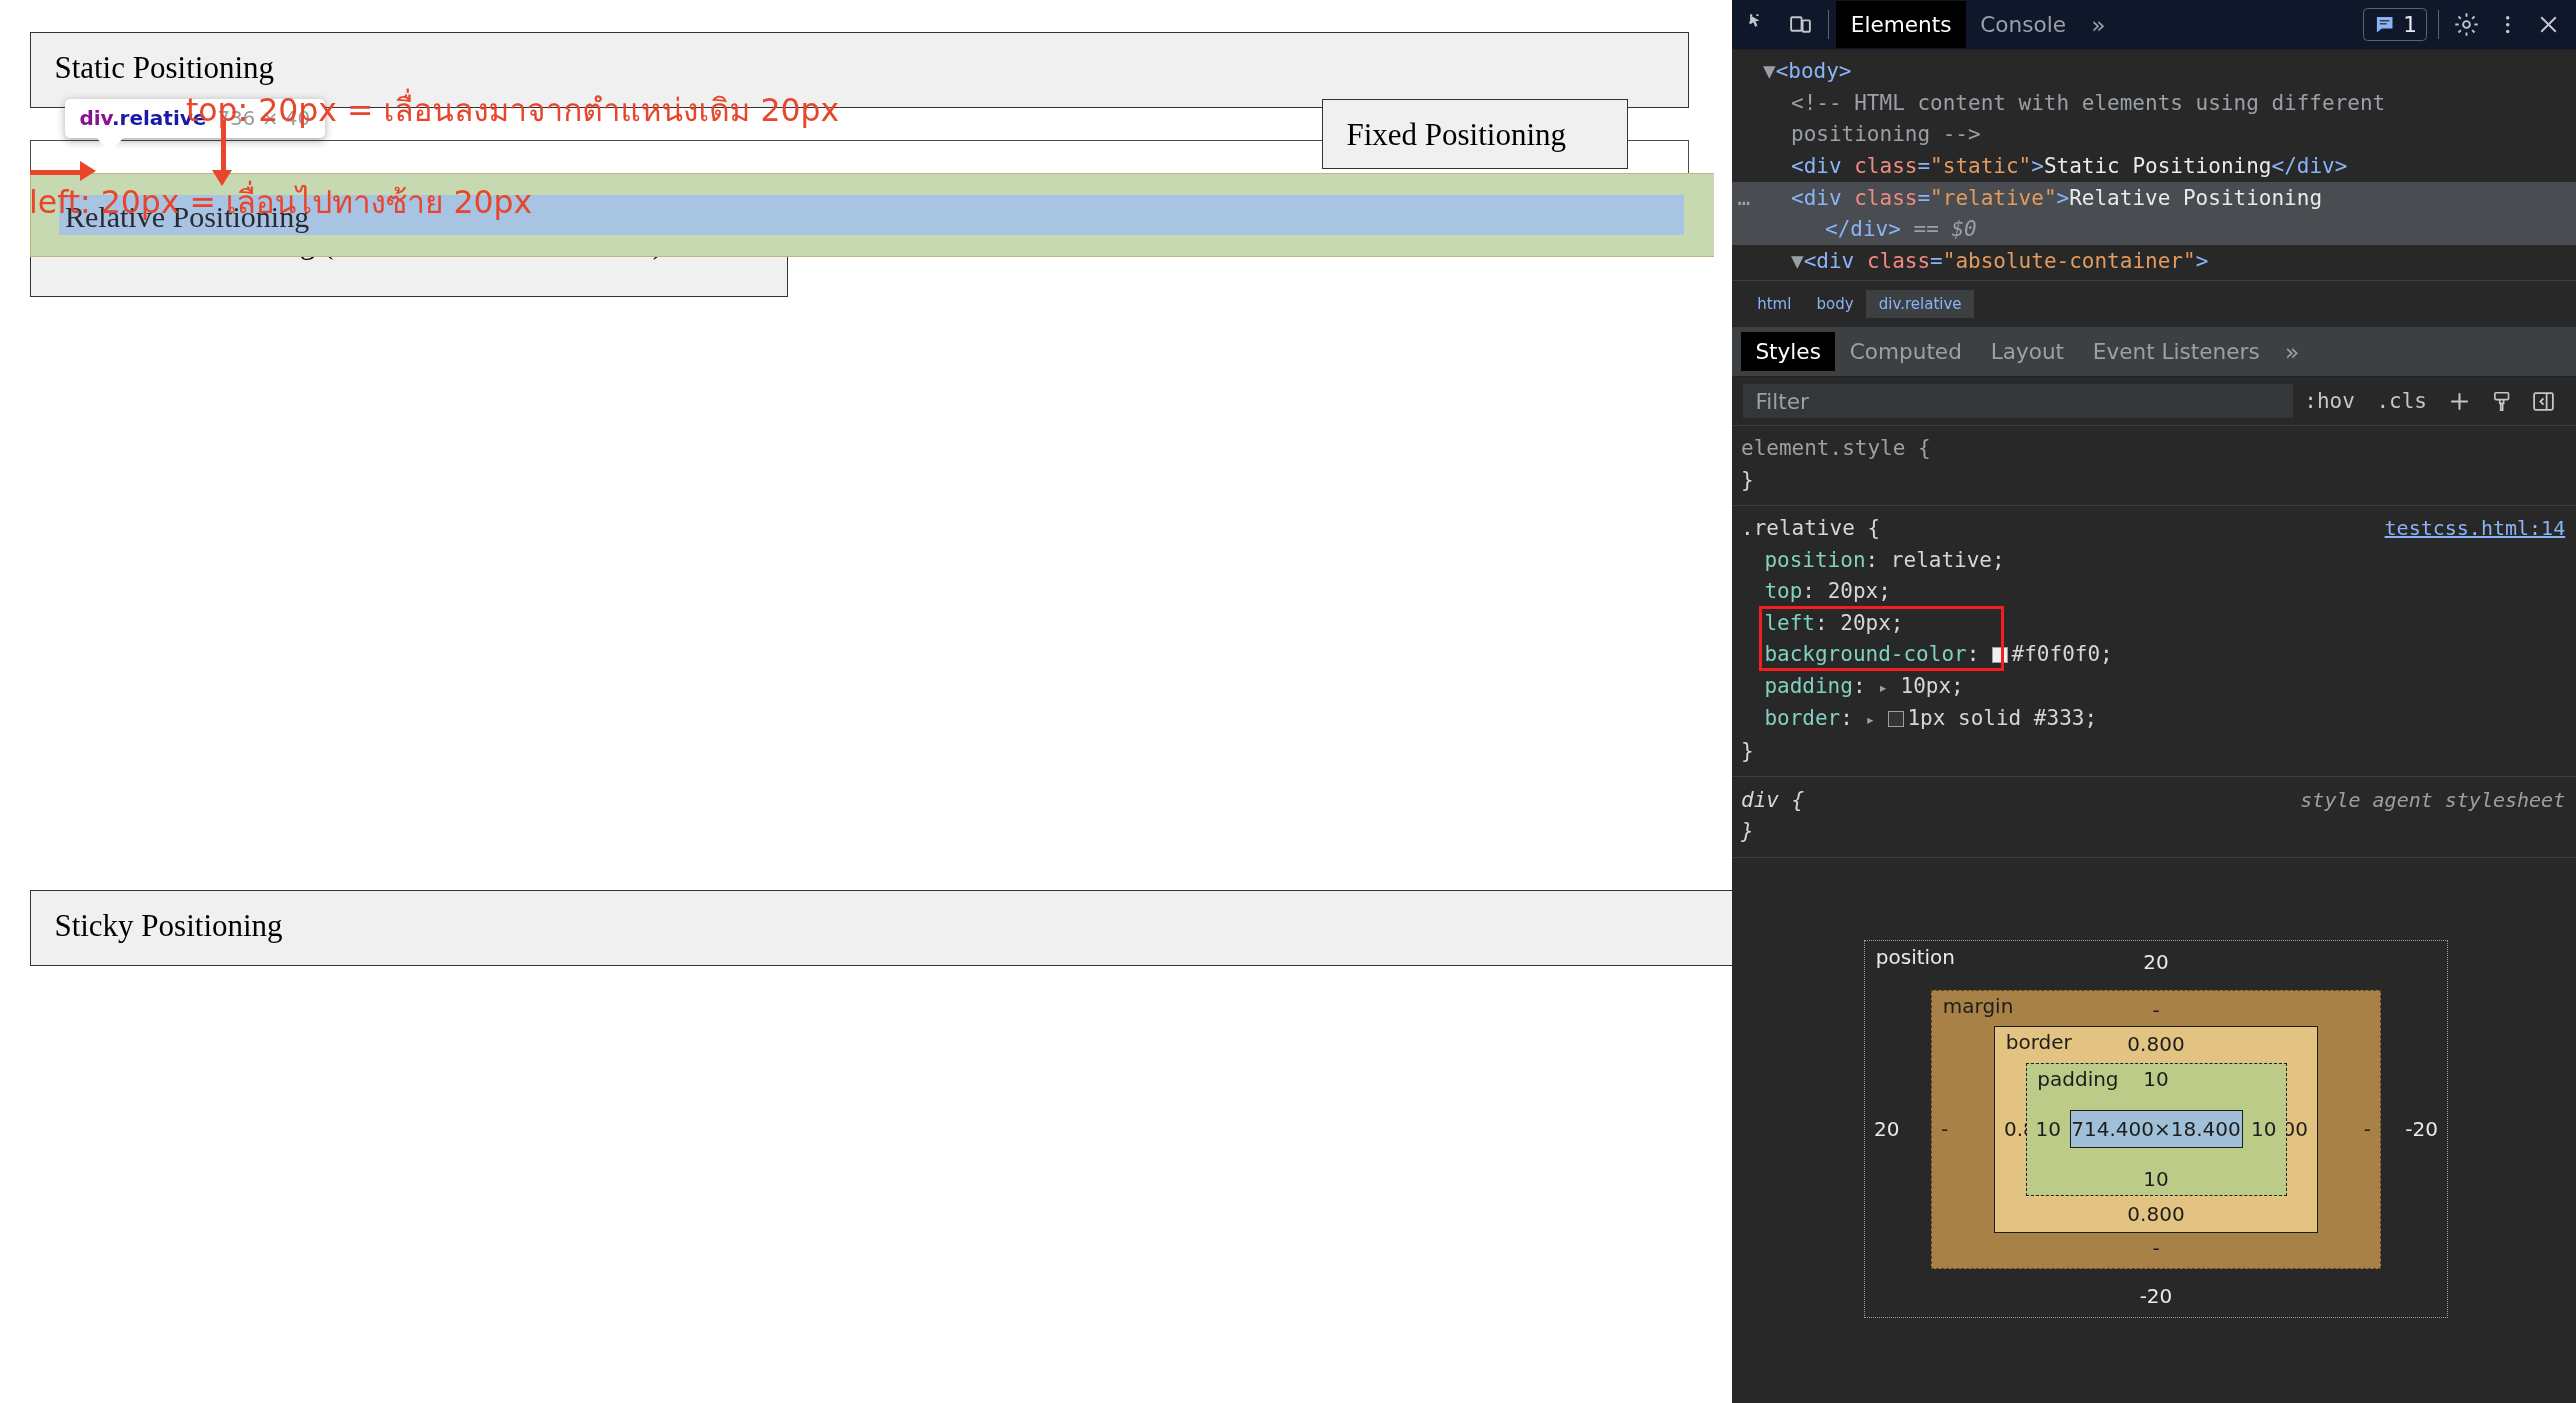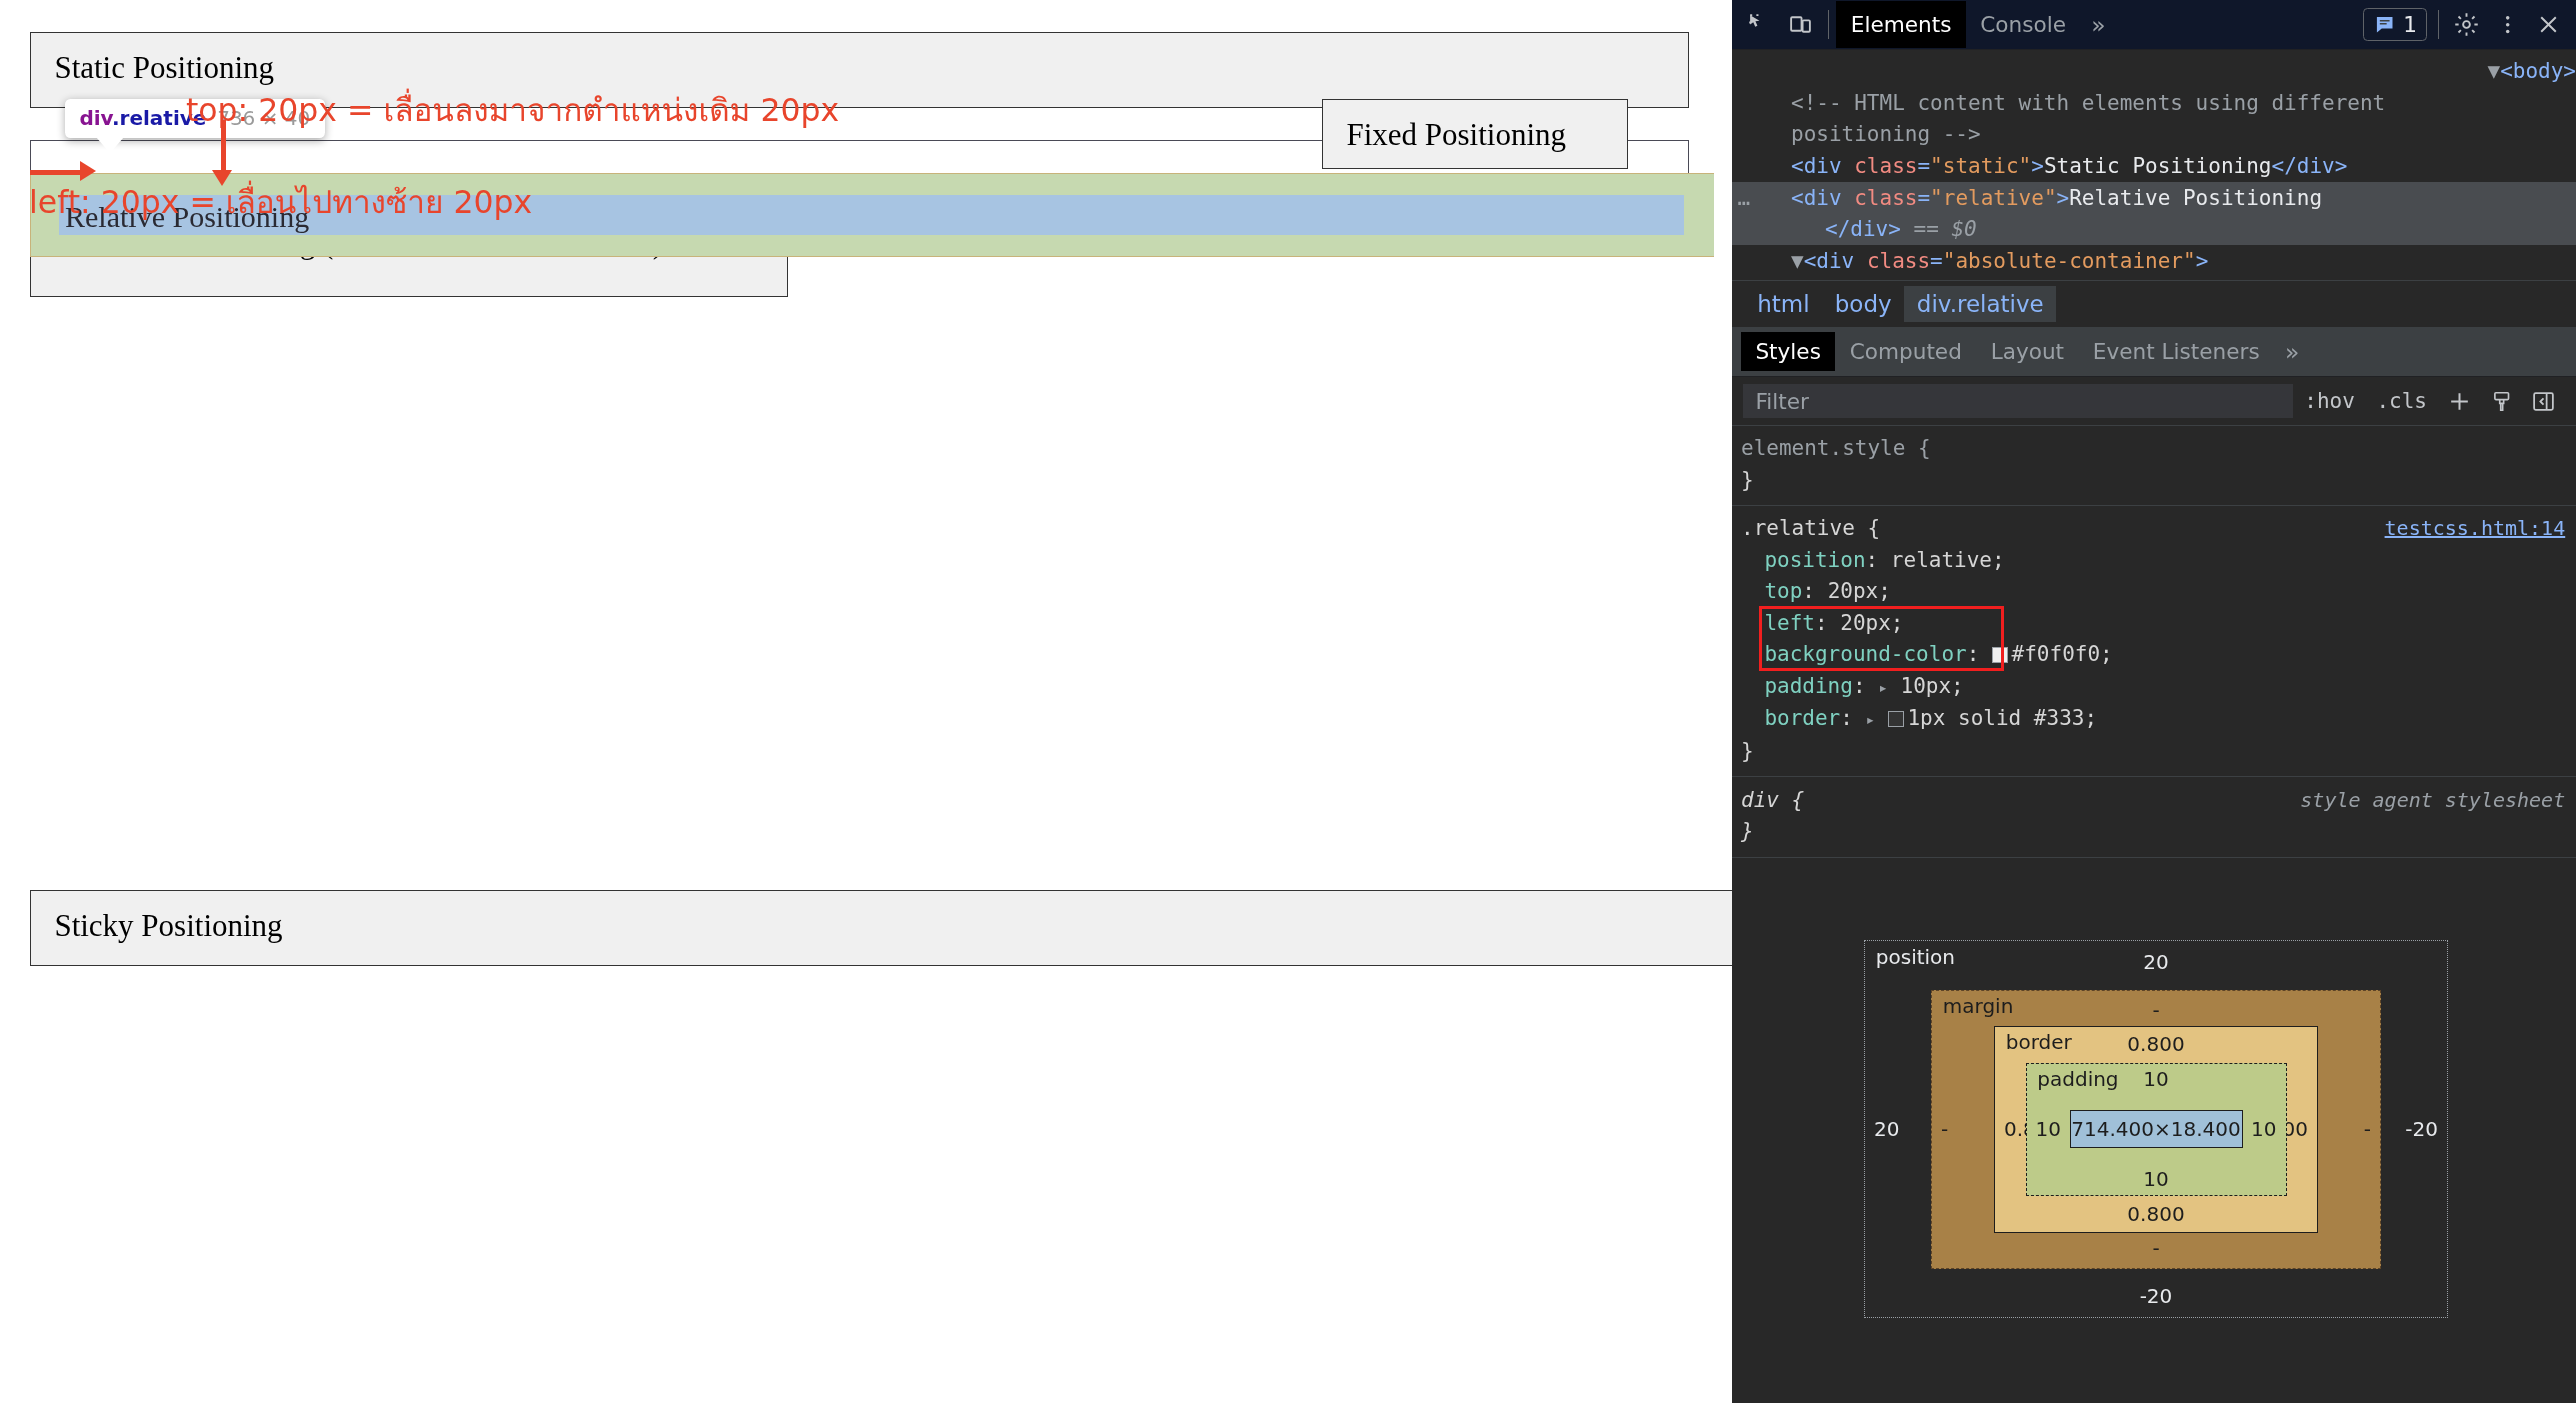--- a/index.html
+++ b/index.html
@@ -180,21 +180,21 @@
   .cmt   { color: #9aa0a6; }
   .dollr { color: #9aa0a6; font-style: italic; }
   .tri   { color: #9aa0a6; }
   .dots  { color: #9aa0a6; letter-spacing: 1.8px; }
 
   
   #dt-crumb {
     height: 47px; display: flex; align-items: center;
     background: #282828;
     border-top: 0.9px solid #3c4043;
-    font-size: 23px;
+    font-size: 15px;
     padding-left: 12.6px;
   }
   #dt-crumb .crumb { color: #8ab4f8; padding: 5.4px 12.6px; }
   #dt-crumb .crumb.active { background: #3c4043; }
 
   
   #dt-subtabs {
     height: 50px; display: flex; align-items: center;
     background: #3c4043;
     border-bottom: 0.9px solid #202124;
@@ -401,21 +401,21 @@
         </svg>
       </div>
       <div class="dt-iconbtn">
         <svg width="25" height="25" viewBox="0 0 24 24" fill="none" stroke="#c3c6ca" stroke-width="1.9">
           <path d="M5 5l14 14M19 5L5 19"></path>
         </svg>
       </div>
     </div>
 
     <div id="dt-tree">
-        <div class="tl" style="position: relative; text-align: right;"><span style="display:inline-block;padding-left:31px"><span class="tri">▼</span><span class="tag">&lt;body&gt;</span></span></div>
+        <div class="tl" style="position: relative;"><span style="display:inline-block;padding-left:31px"><span class="tri">▼</span><span class="tag">&lt;body&gt;</span></span></div>
         <div class="tl" style="position: relative;"><span style="display:inline-block;padding-left:59px"><span class="cmt">&lt;!-- HTML content with elements using different</span></span></div>
         <div class="tl" style="position: relative;"><span style="display:inline-block;padding-left:59px"><span class="cmt">positioning --&gt;</span></span></div>
         <div class="tl" style="position: relative;"><span style="display:inline-block;padding-left:59px"><span class="tag">&lt;div </span><span class="attrn">class</span><span class="tag">=</span><span class="attrv">"static"</span><span class="tag">&gt;</span><span class="txt">Static Positioning</span><span class="tag">&lt;/div&gt;</span></span></div>
         <div class="tl sel" style="position: relative;"><span class="dots" style="position:absolute;left:5.4px">…</span><span style="display:inline-block;padding-left:59px"><span class="tag">&lt;div </span><span class="attrn">class</span><span class="tag">=</span><span class="attrv">"relative"</span><span class="tag">&gt;</span><span class="txt">Relative Positioning</span></span></div>
         <div class="tl sel" style="position: relative;"><span style="display:inline-block;padding-left:93px"><span class="tag">&lt;/div&gt;</span> <span class="dollr">== $0</span></span></div>
         <div class="tl" style="position: relative;"><span style="display:inline-block;padding-left:59px"><span class="tri">▼</span><span class="tag">&lt;div </span><span class="attrn">class</span><span class="tag">=</span><span class="attrv">"absolute-container"</span><span class="tag">&gt;</span></span></div>
       </div>
 
     <div id="dt-crumb">
         <span class="crumb">html</span>

